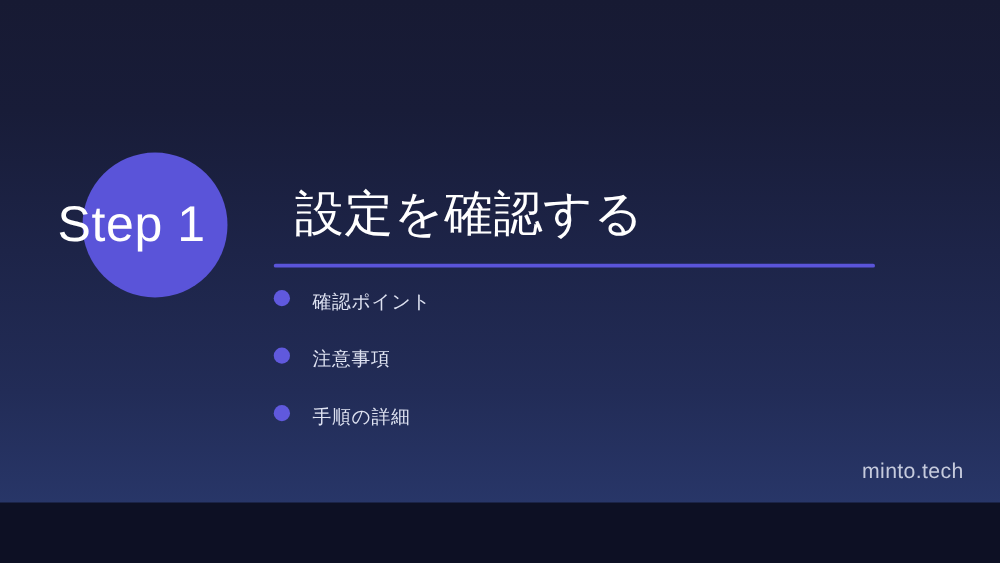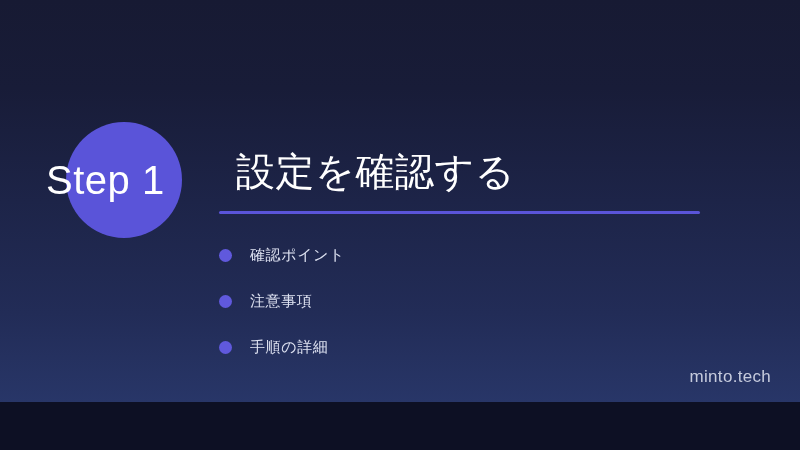--- a/index.html
+++ b/index.html
@@ -85,21 +85,20 @@
   .bullet-list {
     position: absolute;
     left: 219px;
     top: 232px;
     width: 460px;
   }
   .bullet-item {
     position: relative;
     height: 46px;
     display: flex;
-    align-items: center;
   }
   .bullet-dot {
     width: 13px;
     height: 13px;
     border-radius: 50%;
     background: #6059dd;
     flex: 0 0 auto;
   }
   .bullet-text {
     margin-left: 18px;

